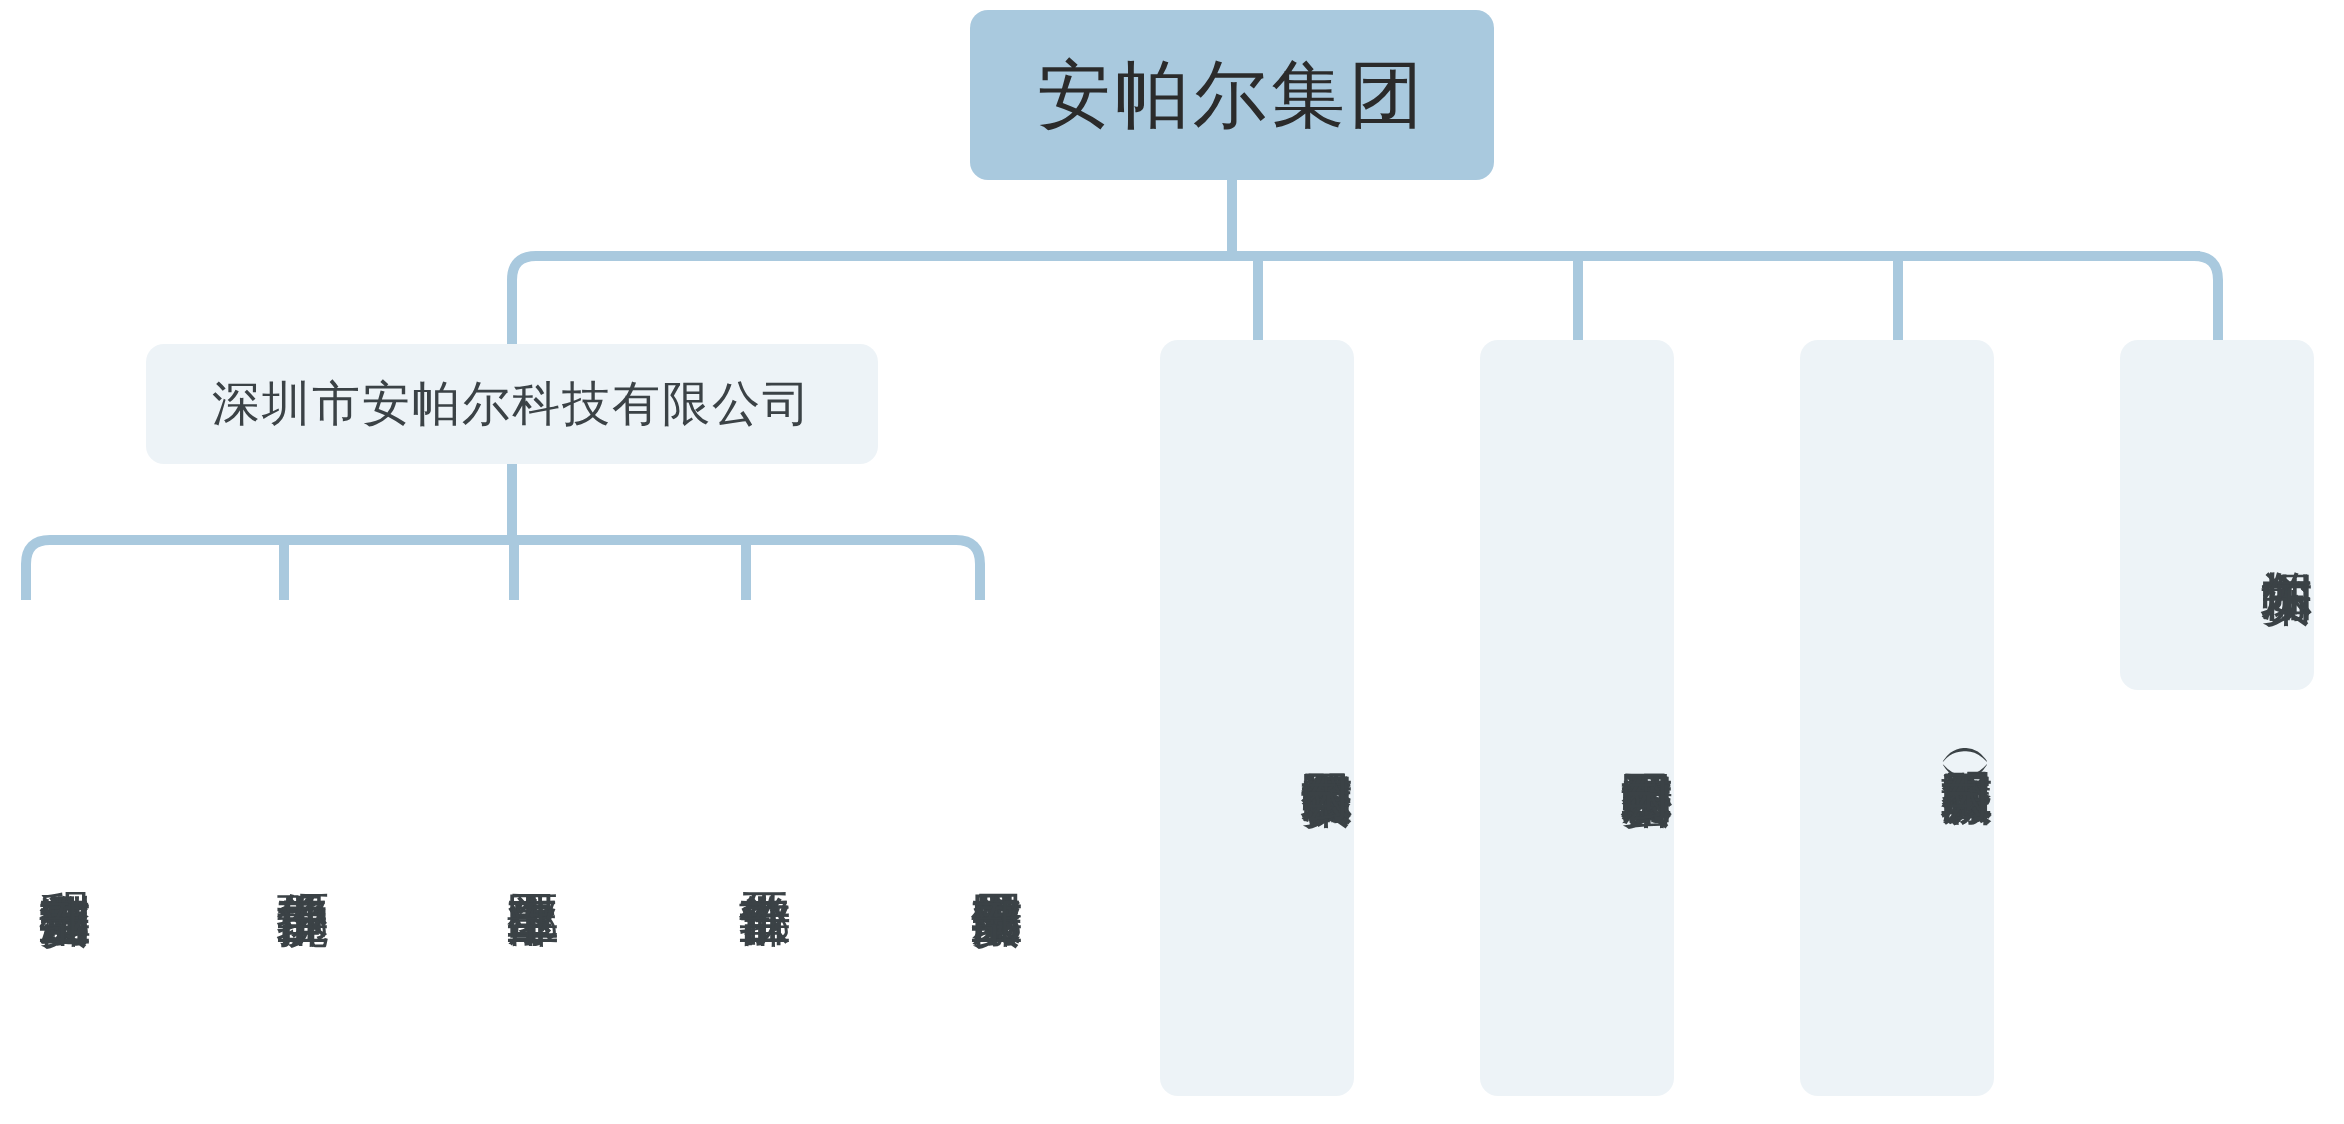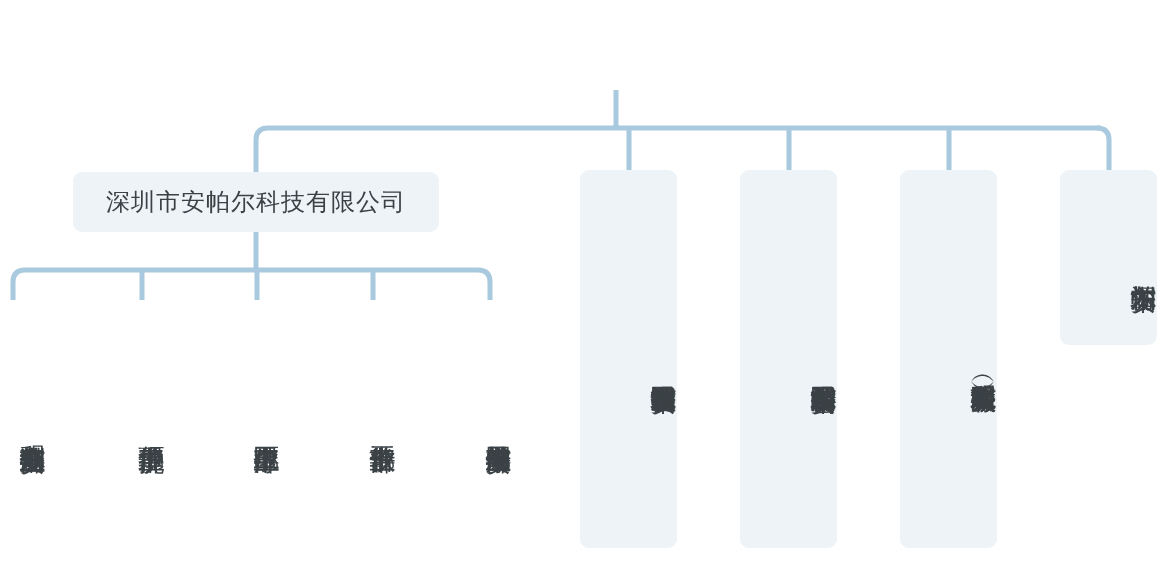--- a/index.html
+++ b/index.html
@@ -86,20 +86,23 @@
       <path d="M1097 128 Q1109 128 1109 140 L1109 170" fill="none" stroke="#a9c9de" stroke-width="5" stroke-linecap="butt"></path>
       <path d="M256 232 L256 270" fill="none" stroke="#a9c9de" stroke-width="5" stroke-linecap="butt"></path>
       <path d="M25 270 L478 270" fill="none" stroke="#a9c9de" stroke-width="5" stroke-linecap="butt"></path>
       <path d="M25 270 Q13 270 13 282 L13 300" fill="none" stroke="#a9c9de" stroke-width="5" stroke-linecap="butt"></path>
       <path d="M142 270 L142 300" fill="none" stroke="#a9c9de" stroke-width="5" stroke-linecap="butt"></path>
       <path d="M257 270 L257 300" fill="none" stroke="#a9c9de" stroke-width="5" stroke-linecap="butt"></path>
       <path d="M373 270 L373 300" fill="none" stroke="#a9c9de" stroke-width="5" stroke-linecap="butt"></path>
       <path d="M478 270 Q490 270 490 282 L490 300" fill="none" stroke="#a9c9de" stroke-width="5" stroke-linecap="butt"></path>
     </svg>
 
+  <div class="node node-root" style="left: 485px; top: 5px; width: 262px; height: 85px; background: rgb(169, 201, 222); color: rgb(43, 43, 43);">
+    <span>安帕尔集团</span>
+  </div>
 
   <div class="node node-sub" style="left: 73px; top: 172px; width: 366px; height: 60px; background: rgb(237, 243, 247); color: rgb(59, 66, 70);">
     <span>深圳市安帕尔科技有限公司</span>
   </div>
 
   <div class="node node-vert" style="left: 580px; top: 170px; width: 97px; height: 378px; background: rgb(237, 243, 247); color: rgb(59, 66, 70);">
     <span>深圳市安帕尔仪器设备有限公司</span>
   </div>
 
   <div class="node node-vert" style="left: 740px; top: 170px; width: 97px; height: 378px; background: rgb(237, 243, 247); color: rgb(59, 66, 70);">

